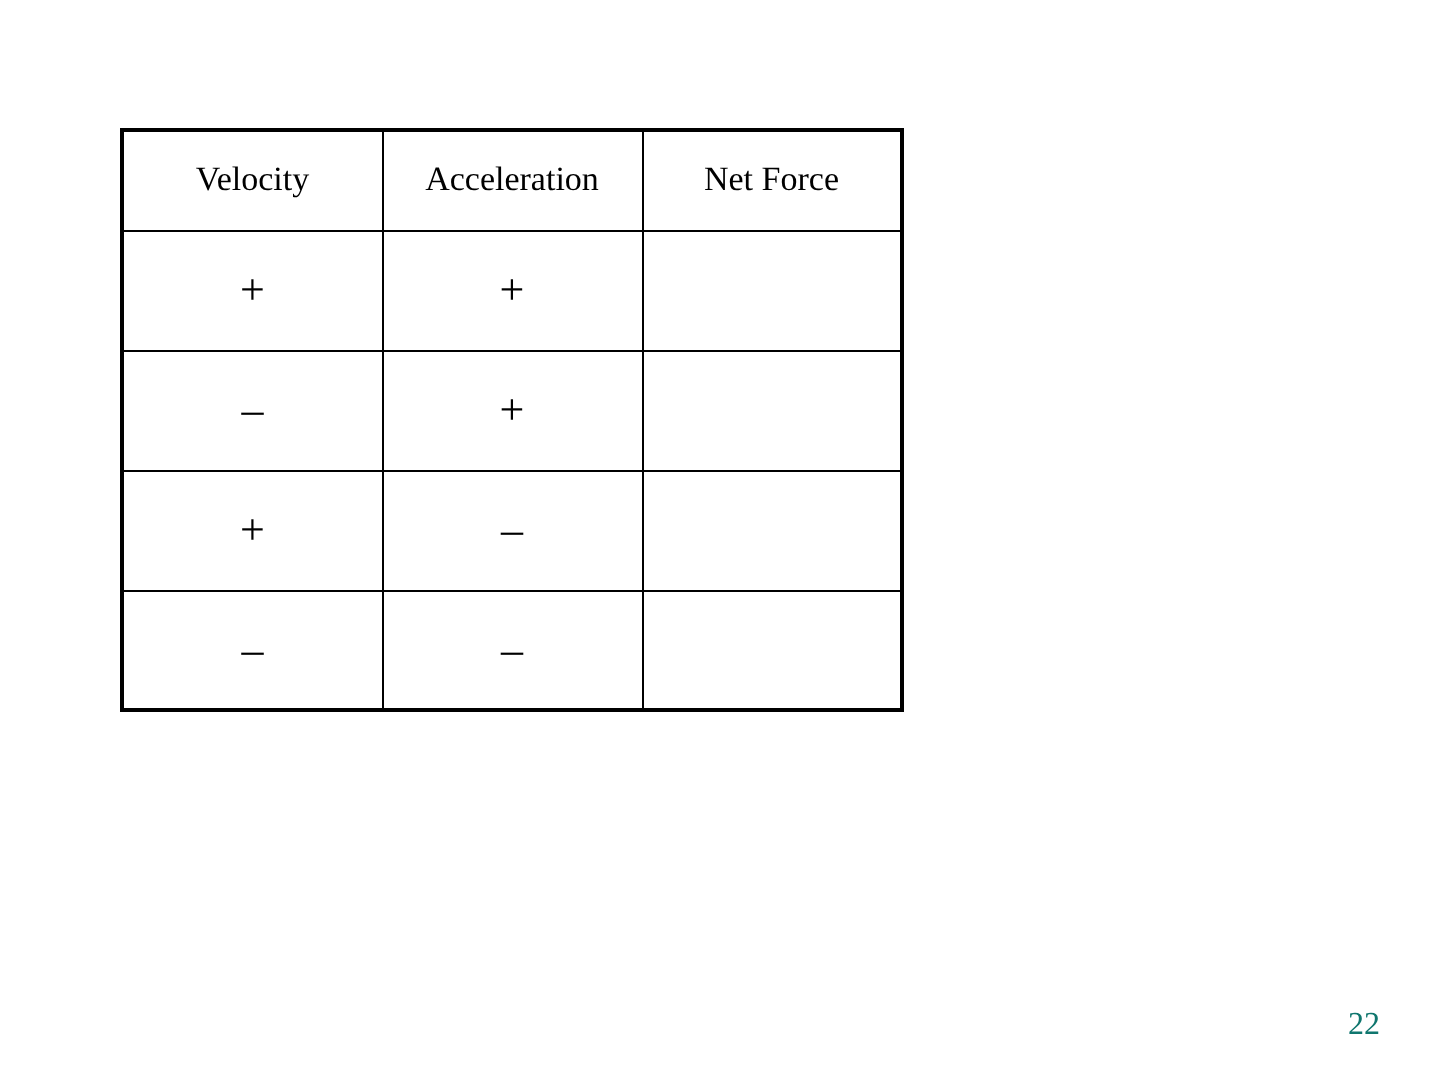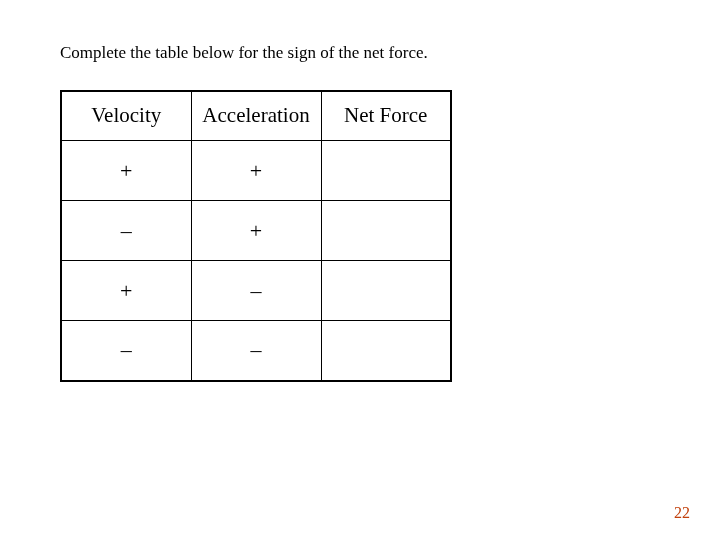--- a/index.html
+++ b/index.html
@@ -41,40 +41,39 @@
       border: 1.5px solid #000000;
       width: 130px;
       height: 60px;
       text-align: center;
       vertical-align: middle;
       font-size: 22px;
     }
 
     table th {
       font-weight: normal;
-      font-size: 21px;
+      font-size: 17px;
       height: 50px;
       padding: 6px 10px;
     }
 
     .page-number {
       position: absolute;
       bottom: 18px;
       right: 30px;
       font-size: 16px;
-      color: #c2410c;
+      color: #0f766e;
     }
   </style>
 </head>
 <body>
 
 <div class="page-container">
 
   <div class="instructions">
-    <div>Complete the table below for the sign of the net force.</div>
   </div>
 
   <div class="table-wrapper">
     <table>
       <thead>
         <tr>
           <th>Velocity</th>
           <th>Acceleration</th>
           <th>Net Force</th>
         </tr>

